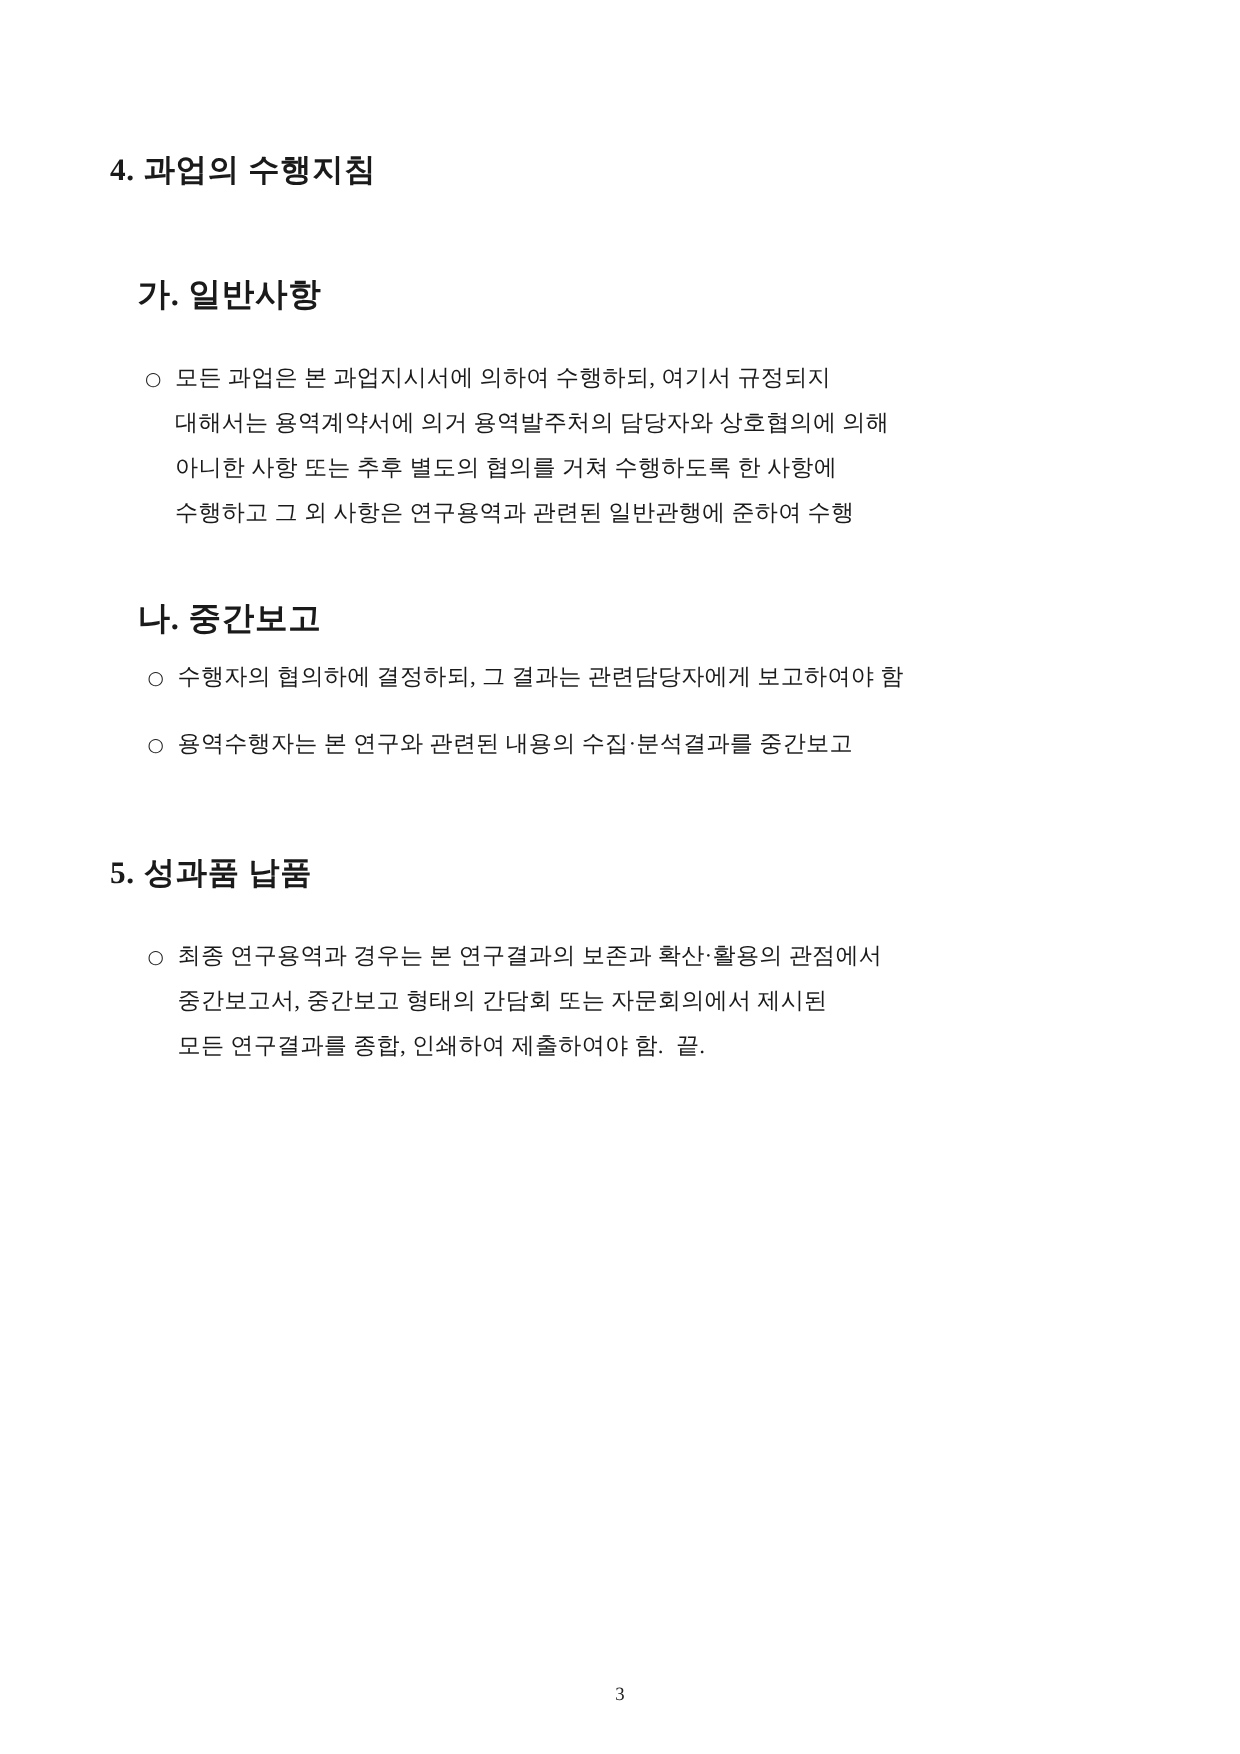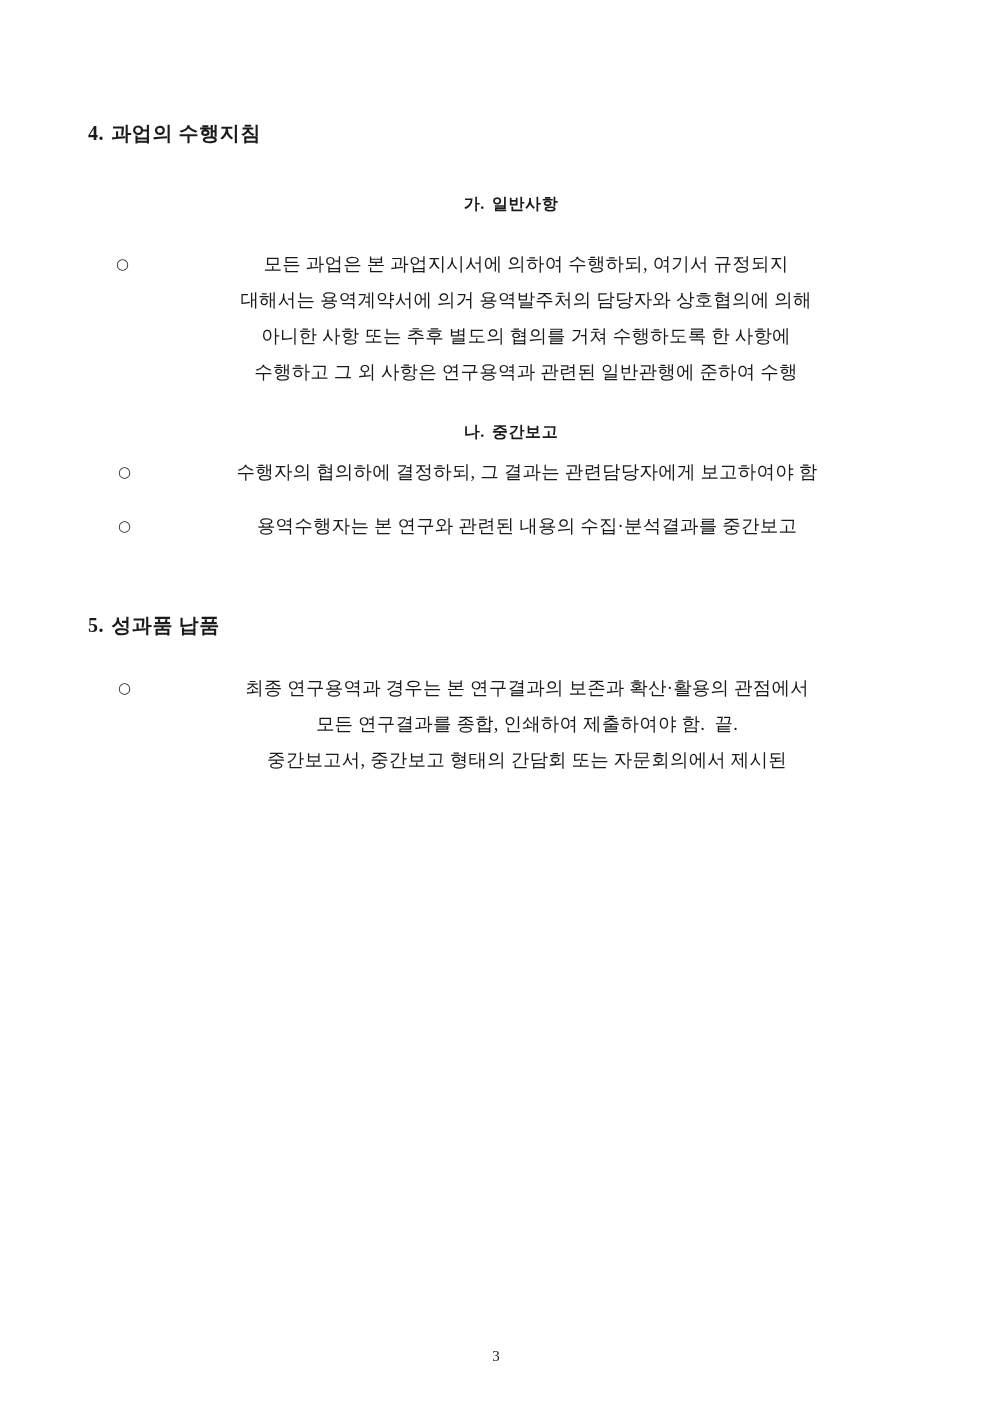--- a/index.html
+++ b/index.html
@@ -22,39 +22,38 @@
   }
   .content {
     position: absolute;
     left: 88px;
     top: 118px;
     right: 80px;
   }
 
   
   .section-title {
-    font-size: 20px;
+    font-size: 25px;
     font-weight: bold;
     letter-spacing: 0.6px;
     margin: 0 0 0 0;
     line-height: 1.5;
     font-family: Liberation Serif, serif;
   }
   .section-title .num {
     margin-right: 7px;
   }
 
   
   .sub-title {
-    font-size: 16px;
+    font-size: 26px;
     font-weight: bold;
     letter-spacing: 0.6px;
-    margin: 0 0 0 22px;
+    margin: 16px 0 0 22px;
     line-height: 1.5;
-    text-align: center;
   }
   .sub-title .num {
     margin-right: 7px;
   }
 
   
   .bullet-block {
     display: flex;
     align-items: flex-start;
     margin-left: 28px;
@@ -73,21 +72,20 @@
   .bullet-text {
     flex: 1 1 auto;
     font-size: 18.5px;
     line-height: 36px;
     letter-spacing: 0.2px;
     word-break: keep-all;
   }
   .bullet-text .line {
     display: block;
     white-space: pre;
-    text-align: center;
   }
 
   .gap-xs { height: 10px; }
   .gap-s  { height: 18px; }
   .gap-m  { height: 30px; }
   .gap-l  { height: 44px; }
   .gap-xl { height: 66px; }
 
   .page-number {
     position: absolute;
@@ -157,21 +155,21 @@
     <h2 class="section-title">
       <span class="num">5.</span><span>성과품 납품</span>
     </h2>
 
     <div class="gap-m"></div>
 
     <div class="bullet-block indent-2">
       <span class="bullet-mark">○</span>
       <div class="bullet-text">
         <span class="line">최종 연구용역과 경우는 본 연구결과의 보존과 확산·활용의 관점에서</span>
+        <span class="line">중간보고서, 중간보고 형태의 간담회 또는 자문회의에서 제시된</span>
         <span class="line">모든 연구결과를 종합, 인쇄하여 제출하여야 함.  끝.</span>
-        <span class="line">중간보고서, 중간보고 형태의 간담회 또는 자문회의에서 제시된</span>
       </div>
     </div>
 
   </div>
 
   <div class="page-number">3</div>
 </div>
 
 </body></html>

